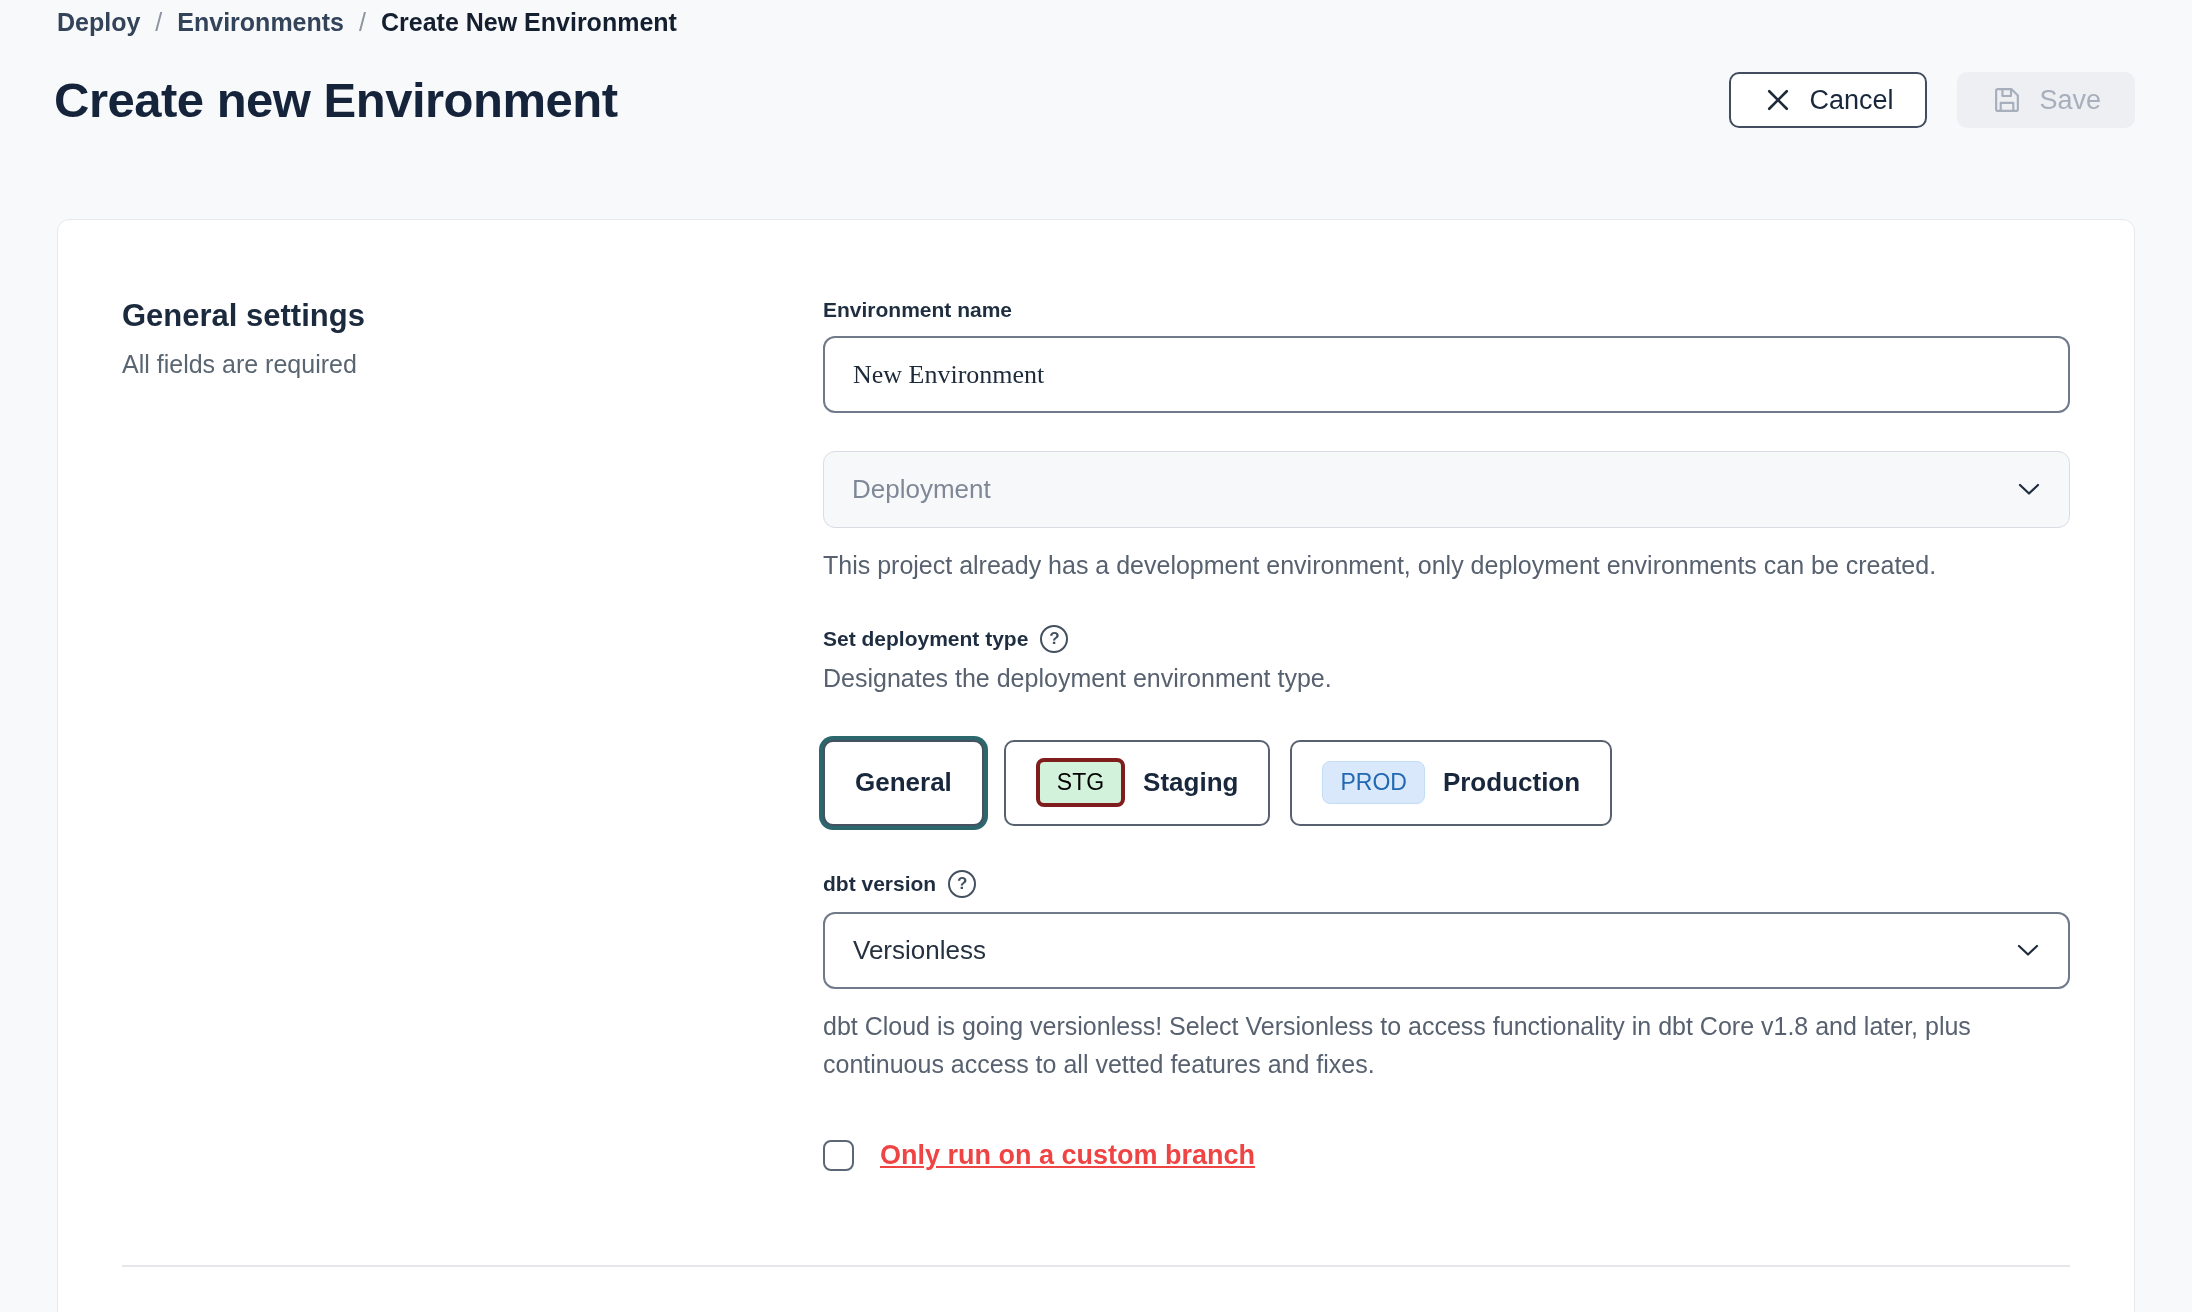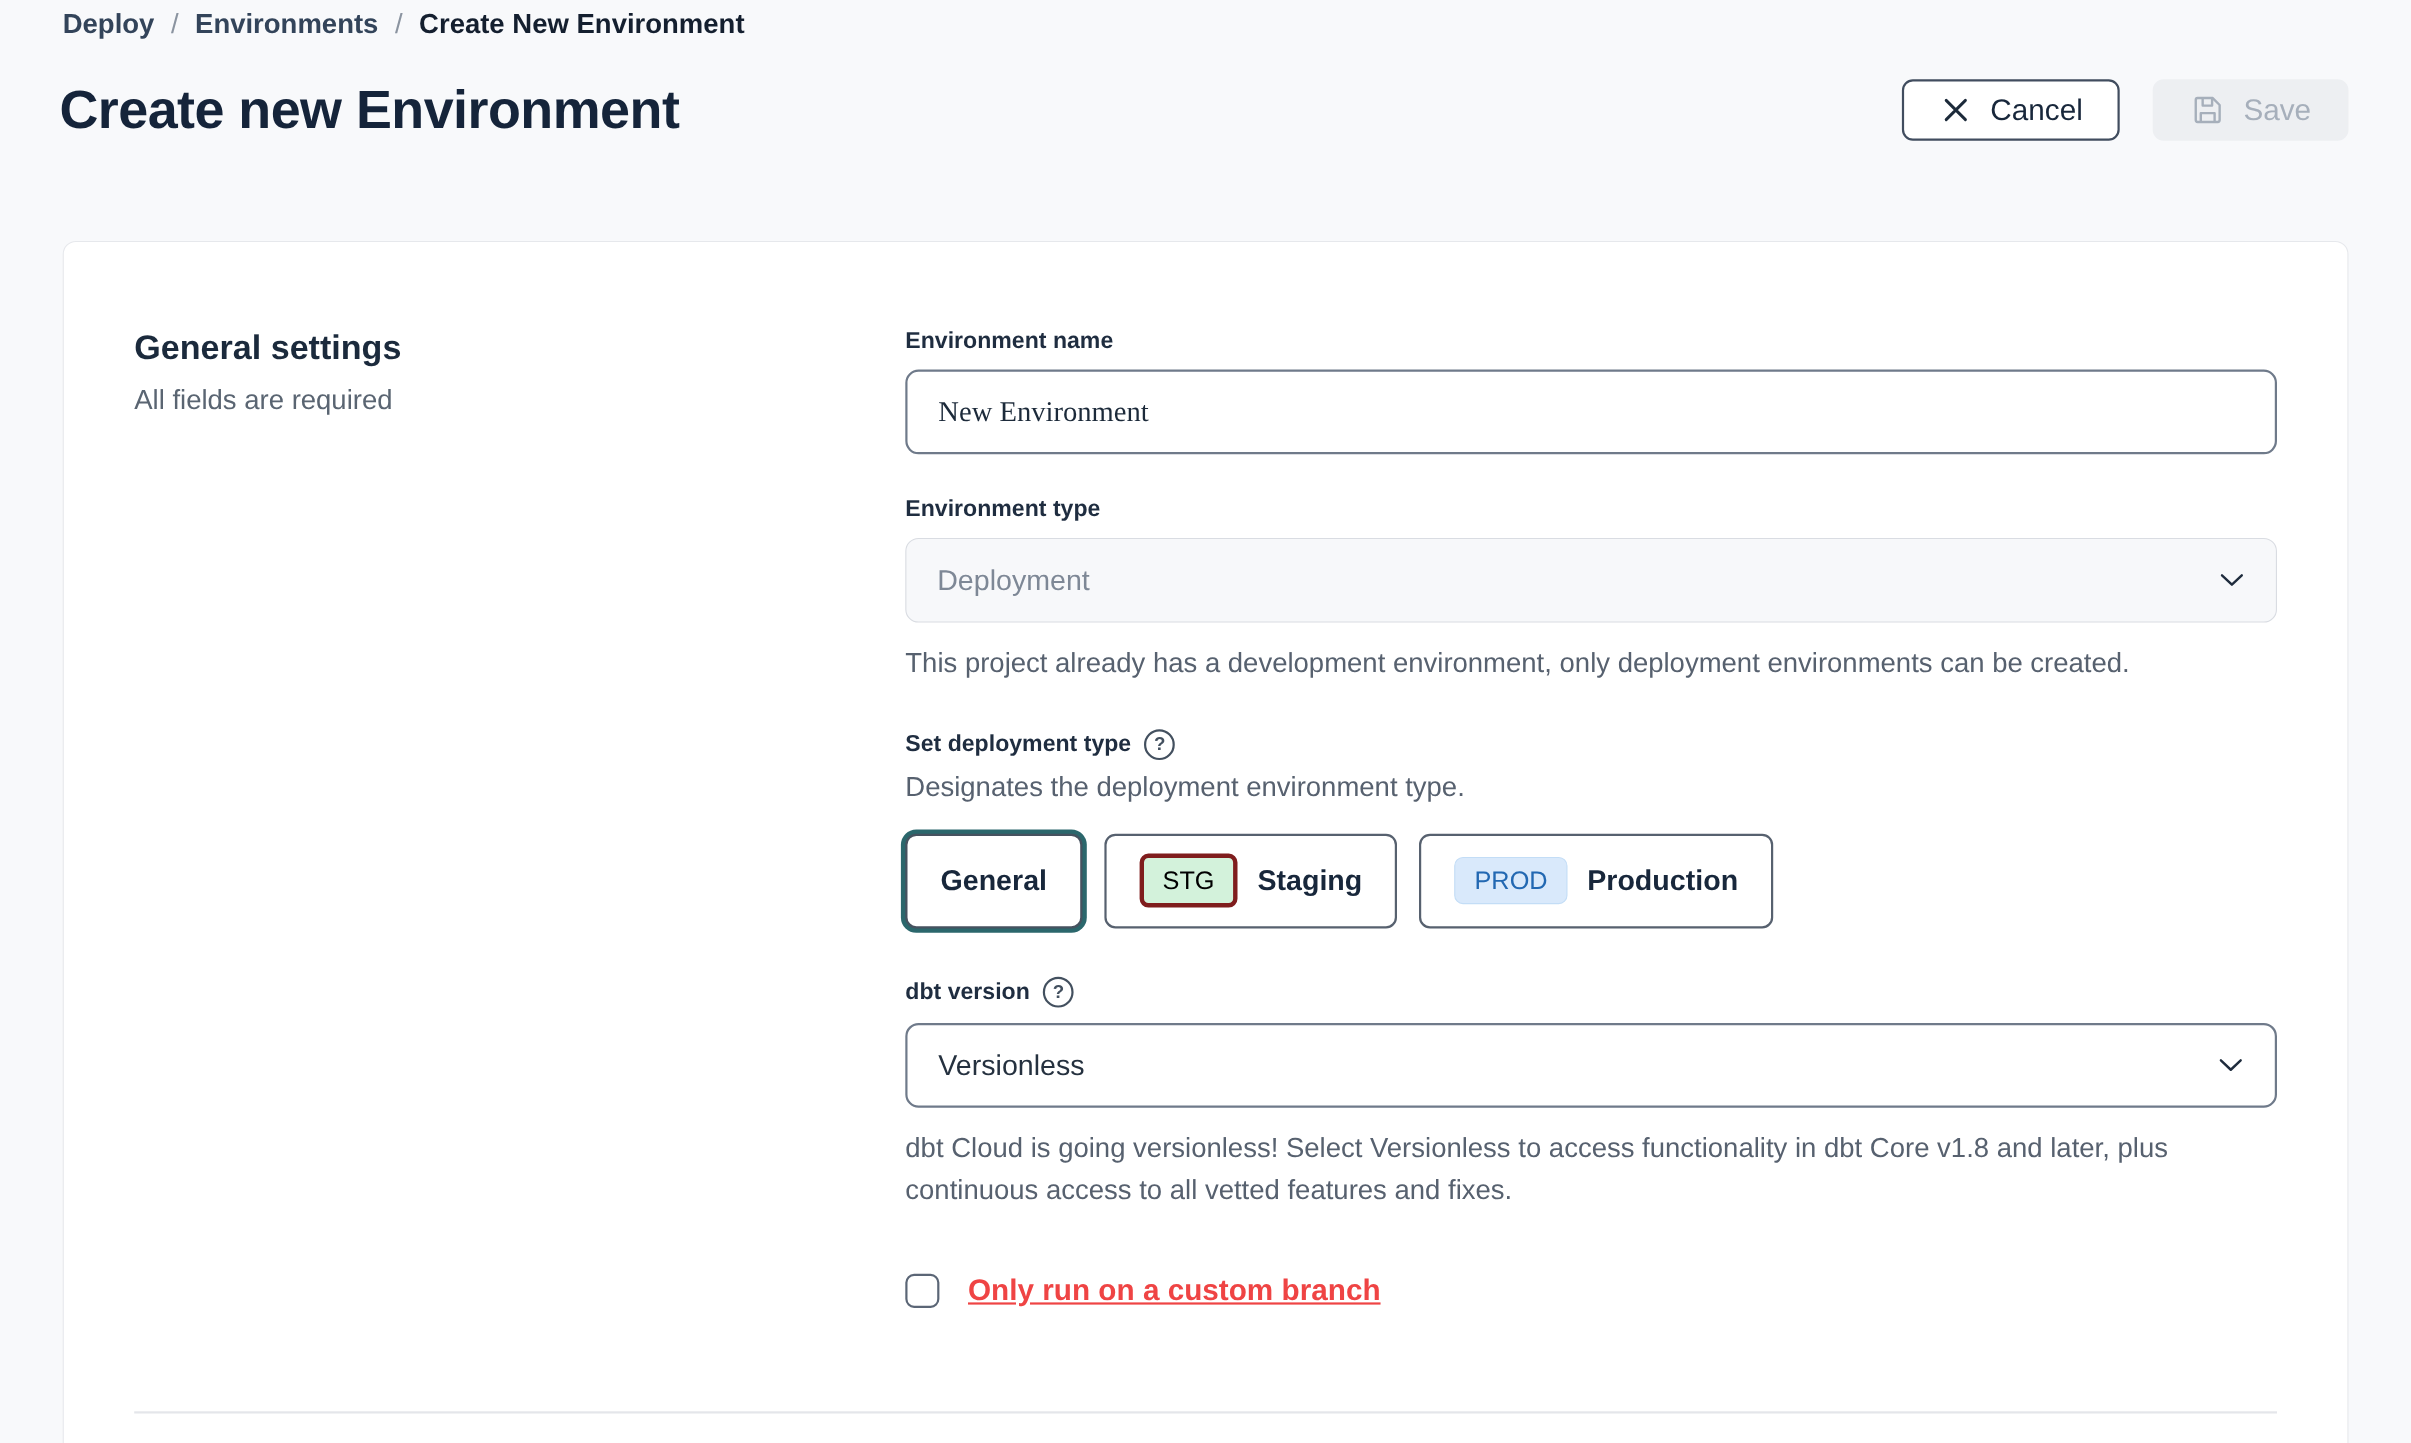--- a/index.html
+++ b/index.html
@@ -49,21 +49,21 @@
 
   .help-text { font-size:25px; color:#57616f; line-height:1.55; margin-top:18px; max-width:1175px; }
 
   .spacer-38 { height:38px; }
   .spacer-40 { height:40px; }
   .spacer-44 { height:44px; }
 
   .type-row { display:flex; gap:20px; margin-top:22px; }
   .type-btn { height:86px; display:flex; align-items:center; gap:18px; padding:0 30px;
               background:#fff; border:2px solid #57616f; border-radius:10px;
-              font-size:26px; font-weight:700; color:#18273b; font-family:inherit; cursor:pointer; }
+              font-size:26px; font-weight:700; color:#18273b; font-family:inherit; cursor:pointer;margin-top:20px; }
   .type-btn.selected { border:2px solid #46525f; box-shadow:0 0 0 4px #2b676c; }
   .type-badge { font-size:23px; font-weight:400; padding:7px 17px; border-radius:8px; }
   .type-badge.stg { background:#d3f2db; color:#000000; border:4px solid #7f1d1d; }
   .type-badge.prod { background:#d9e9fb; color:#2268b2; border:1px solid #c3ddf6; }
 
   .checkbox-row { display:flex; align-items:center; gap:26px; margin-top:56px; }
   .checkbox { width:31px; height:31px; border:2px solid #5b6676; border-radius:8px;
               background:#fff; cursor:pointer; flex:none; }
   .checkbox-label { font-size:27px; font-weight:700; color:#ef4444;text-decoration:underline; }
 
@@ -117,23 +117,20 @@
 
         
         <div class="field-label">
           <span>Environment name</span>
         </div>
         <input class="text-input" type="text" value="New Environment" style="">
 
         <div class="spacer-38"></div>
 
         
-        <div class="field-label">
-          <span>Environment type</span>
-        </div>
         <div class="select disabled">
           <span>Deployment</span>
           <span style="display:flex;">
             <svg width="24" height="15" viewBox="0 0 24 15" fill="none">
               <path d="M3 3 L12 11.5 L21 3" stroke="#1f2c3d" stroke-width="2.2" stroke-linecap="round" stroke-linejoin="round"></path>
             </svg>
           </span>
         </div>
         <p class="help-text">This project already has a development environment, only deployment environments can be created.</p>
 

